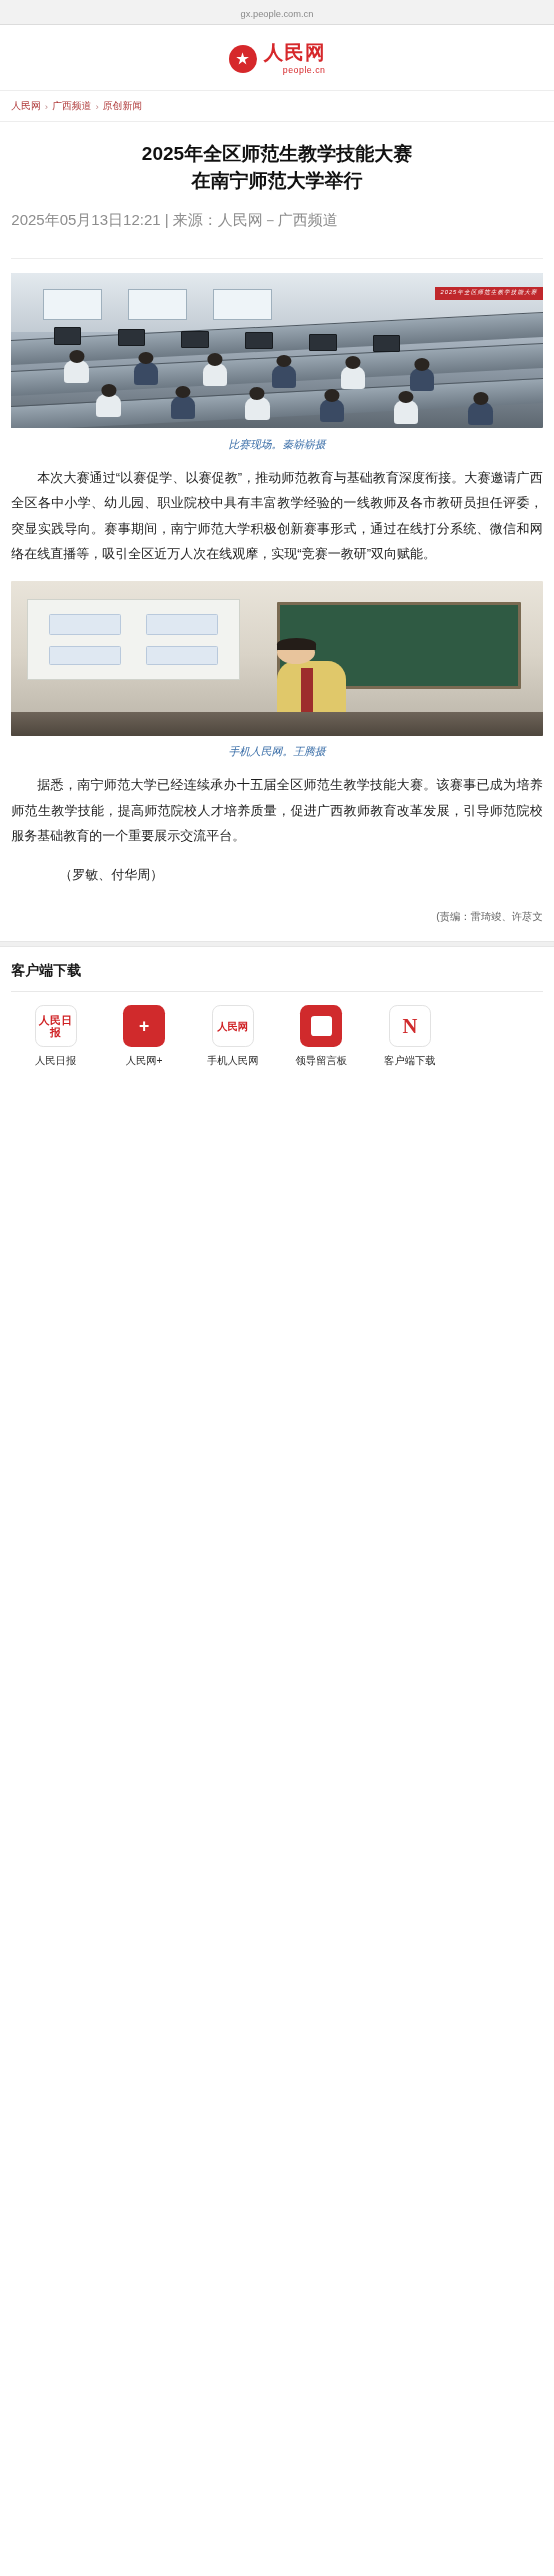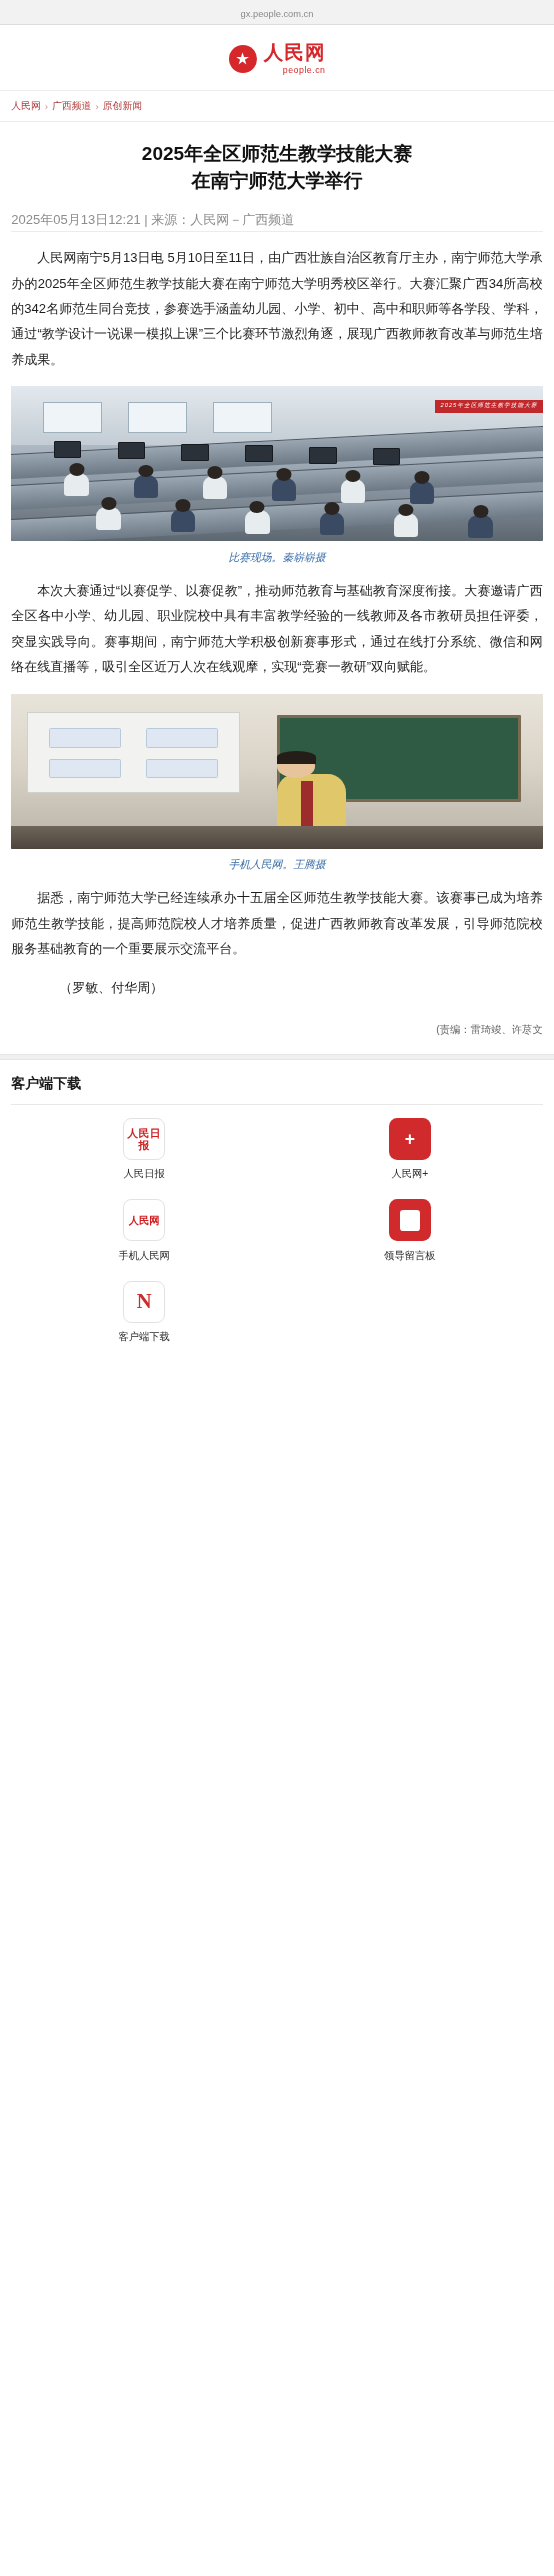--- a/index.html
+++ b/index.html
@@ -99,24 +99,24 @@
   }
   .headline {
     font-size: 19px;
     line-height: 1.42;
     color: #111111;
     font-weight: 700;
     text-align: center;
     margin: 4.1px 0 15.5px 0;
   }
   .meta {
-    font-size: 13px;
+    font-size: 15px;
     color: #8d8d8d;
     border-bottom: 0.5px solid #ececec;
-    padding-bottom: 2px;
+    padding-bottom: 28px;
     margin-bottom: 4.1px;
   }
   .para {
     font-size: 13px;
     line-height: 1.95;
     color: #1d1d1d;
     text-indent: 2em;
     margin: 13.4px 0;
     text-align: justify;
   }
@@ -277,22 +277,22 @@
     font-weight: 700;
     margin-bottom: 4.1px;
   }
   .client-rule {
     height: 0.5px;
     background: #e8e8e8;
     margin: 11.3px 0 13.4px 0;
   }
   .app-grid {
     display: grid;
-    grid-template-columns: repeat(2, 1fr);
-    row-gap: 18px;
+    grid-template-columns: repeat(6, 1fr);
+    row-gap: 3px;
   }
   .app {
     display: flex;
     flex-direction: column;
     align-items: center;
     gap: 7.2px;
   }
   .app-icon {
     width: 42px; height: 42px;
     border-radius: 8.2px;
@@ -351,21 +351,20 @@
 
 <article class="article">
 
   <h1 class="headline">
     <span>2025年全区师范生教学技能大赛</span><br>
     <span>在南宁师范大学举行</span>
   </h1>
 
   <div class="meta">2025年05月13日12:21 | 来源：人民网－广西频道</div>
 
-  <p class="para">人民网南宁5月13日电 5月10日至11日，由广西壮族自治区教育厅主办，南宁师范大学承办的2025年全区师范生教学技能大赛在南宁师范大学明秀校区举行。大赛汇聚广西34所高校的342名师范生同台竞技，参赛选手涵盖幼儿园、小学、初中、高中和职师等各学段、学科，通过“教学设计一说课一模拟上课”三个比赛环节激烈角逐，展现广西教师教育改革与师范生培养成果。</p>
 
   <figure>
     <div class="photo photo-lab">
       <div class="lab-wall"></div>
       <div class="lab-win" style="left:6%;"></div>
       <div class="lab-win" style="left:22%;"></div>
       <div class="lab-win" style="left:38%;"></div>
 
       <div class="lab-banner">2025年全区师范生教学技能大赛</div>
 

